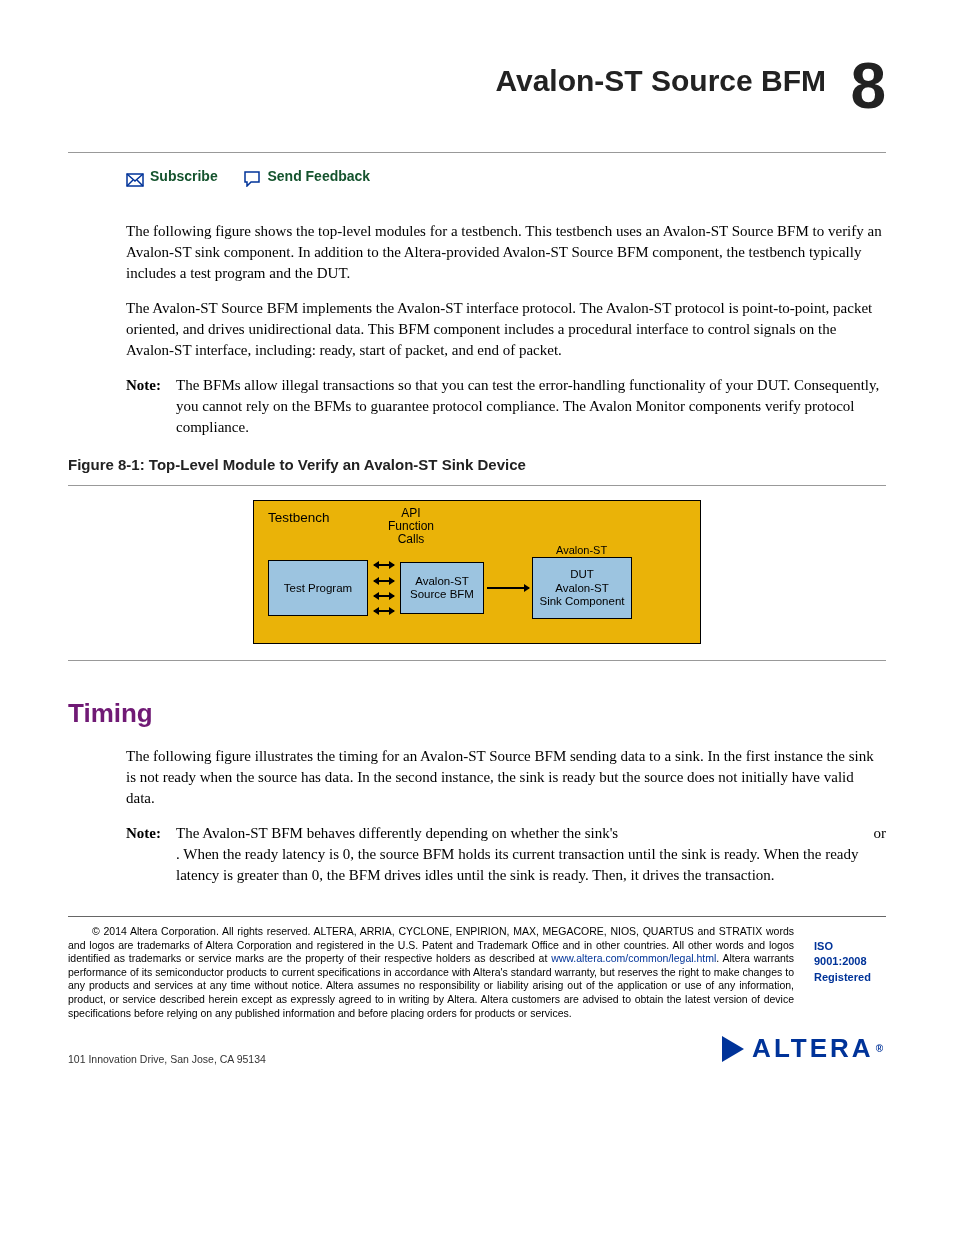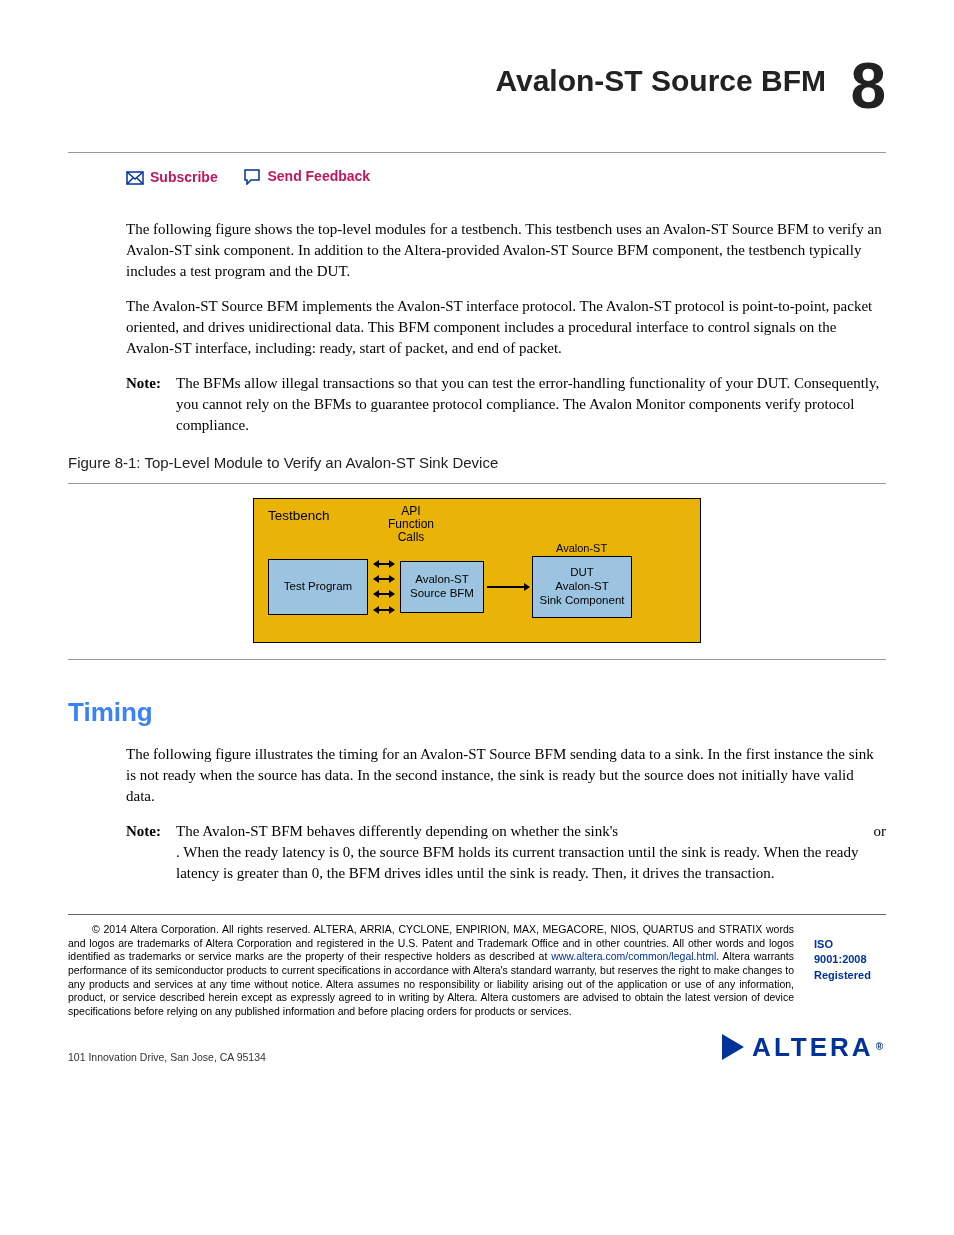--- a/index.html
+++ b/index.html
@@ -3,49 +3,49 @@
 <meta charset="utf-8">
 <style>
   * { box-sizing: border-box; margin: 0; padding: 0; }
   body { font-family: Georgia, 'Times New Roman', serif; font-size: 15px; background: #fff; color: #000; width: 954px; margin: 0 auto; padding: 60px 0 20px 0; line-height: 1.4; }
   .page { padding: 0 68px; }
   .header { position: relative; margin-bottom: 50px; }
   .chapter-title { font-family: Arial, Helvetica, sans-serif; font-size: 30px; font-weight: bold; color: #222; text-align: right; padding-right: 60px; }
   .chapter-num { position: absolute; right: 0; top: -18px; font-family: Arial, Helvetica, sans-serif; font-size: 64px; font-weight: bold; color: #222; }
   hr.thin { border: none; border-top: 1px solid #999; margin: 10px 0 14px 0; }
   .action-bar { margin-bottom: 28px; padding-left: 58px; }
-  .action-bar a { color: #be185d; text-decoration: none; font-family: Arial, Helvetica, sans-serif; font-size: 14px; font-weight: bold; display: inline-flex; align-items: center; margin-right: 22px; }
+  .action-bar a { color: #14532d; text-decoration: none; font-family: Arial, Helvetica, sans-serif; font-size: 14px; font-weight: bold; display: inline-flex; align-items: flex-end; margin-right: 22px; }
   .action-bar svg { margin-right: 6px; }
   .body-block { padding-left: 58px; }
   p { margin-bottom: 14px; text-align: left; }
   .note { display: flex; margin-bottom: 14px; }
   .note-label { font-weight: bold; width: 50px; flex-shrink: 0; }
   .note-text { flex: 1; }
-  .figure-caption { font-family: Arial, Helvetica, sans-serif; font-size: 15px; font-weight: normal; color: #222; margin: 16px 0 8px 0; }
+  .figure-caption { font-family: Arial, Helvetica, sans-serif; font-size: 15px; font-weight: bold; color: #222; margin: 16px 0 8px 0; }
   .figure-wrap { text-align: center; margin: 0 0 16px 0; }
   .diagram { display: inline-block; background: #eab308; border: 1px solid #000; padding: 8px 28px 24px 14px; position: relative; width: 448px; text-align: left; }
   .diagram-title { font-family: Arial, Helvetica, sans-serif; font-size: 13.5px; color: #000; margin-bottom: 2px; }
   .api-label { font-family: Arial, Helvetica, sans-serif; font-size: 12px; text-align: center; position: absolute; left: 132px; top: 6px; width: 50px; line-height: 1.1; }
   .boxes { display: flex; align-items: center; margin-top: 30px; }
   .dbox { background: #9cc4e0; border: 1px solid #000; font-family: Arial, Helvetica, sans-serif; font-size: 11.5px; text-align: center; display: flex; flex-direction: column; justify-content: center; line-height: 1.2; }
   .dbox.tp { width: 100px; height: 56px; }
   .dbox.src { width: 84px; height: 52px; }
   .dbox.dut { width: 100px; height: 62px; }
   .arrows-col { display: flex; flex-direction: column; justify-content: space-between; height: 48px; margin: 0 6px; }
   .dline { position: relative; height: 2px; background: #000; }
   .dline.l20 { width: 20px; }
   .dline.l42 { width: 42px; margin: 0 3px; }
   .dline::before, .dline::after { content: ''; position: absolute; top: -3px; width: 0; height: 0; border-top: 4px solid transparent; border-bottom: 4px solid transparent; }
   .dline.both::before { left: -1px; border-right: 6px solid #000; }
   .dline.both::after,
   .dline.right::after { right: -1px; border-left: 6px solid #000; }
   .conn-label { font-family: Arial, Helvetica, sans-serif; font-size: 11px; position: absolute; }
   .related-h { font-family: Georgia, serif; font-weight: bold; font-size: 15px; margin-top: 20px; }
   .link { color: #003399; font-weight: bold; }
-  h2.section { font-family: Arial, Helvetica, sans-serif; font-size: 26px; font-weight: bold; color: #3b82f6; margin: 34px 0 14px 0; }
+  h2.section { font-family: Arial, Helvetica, sans-serif; font-size: 26px; font-weight: bold; color: #701a75; margin: 34px 0 14px 0; }
   .legal-hr { border: none; border-top: 1px solid #666; margin: 30px 0 8px 0; }
   .legal-row { display: flex; align-items: flex-start; gap: 20px; }
   .legal { font-family: Arial, Helvetica, sans-serif; font-size: 10.5px; text-align: justify; line-height: 1.3; flex: 1; }
   .legal .cpr { padding-left: 24px; }
   .iso { font-family: Arial, Helvetica, sans-serif; font-size: 11px; color: #003399; font-weight: bold; text-align: left; width: 72px; padding-top: 14px; }
   .footer-row { display: flex; justify-content: space-between; align-items: flex-end; margin-top: 10px; }
   .address { font-family: Arial, Helvetica, sans-serif; font-size: 10.5px; color: #333; }
   .logo { font-family: Arial, Helvetica, sans-serif; letter-spacing: 3px; font-size: 26px; font-weight: 900; color: #003399; display: inline-flex; align-items: center; }
   .logo .tri { display: inline-block; width: 0; height: 0; border-top: 13px solid transparent; border-bottom: 13px solid transparent; border-left: 22px solid #003399; margin-right: 8px; }
   .logo sup { font-size: 10px; color: #003399; margin-left: 2px; }

